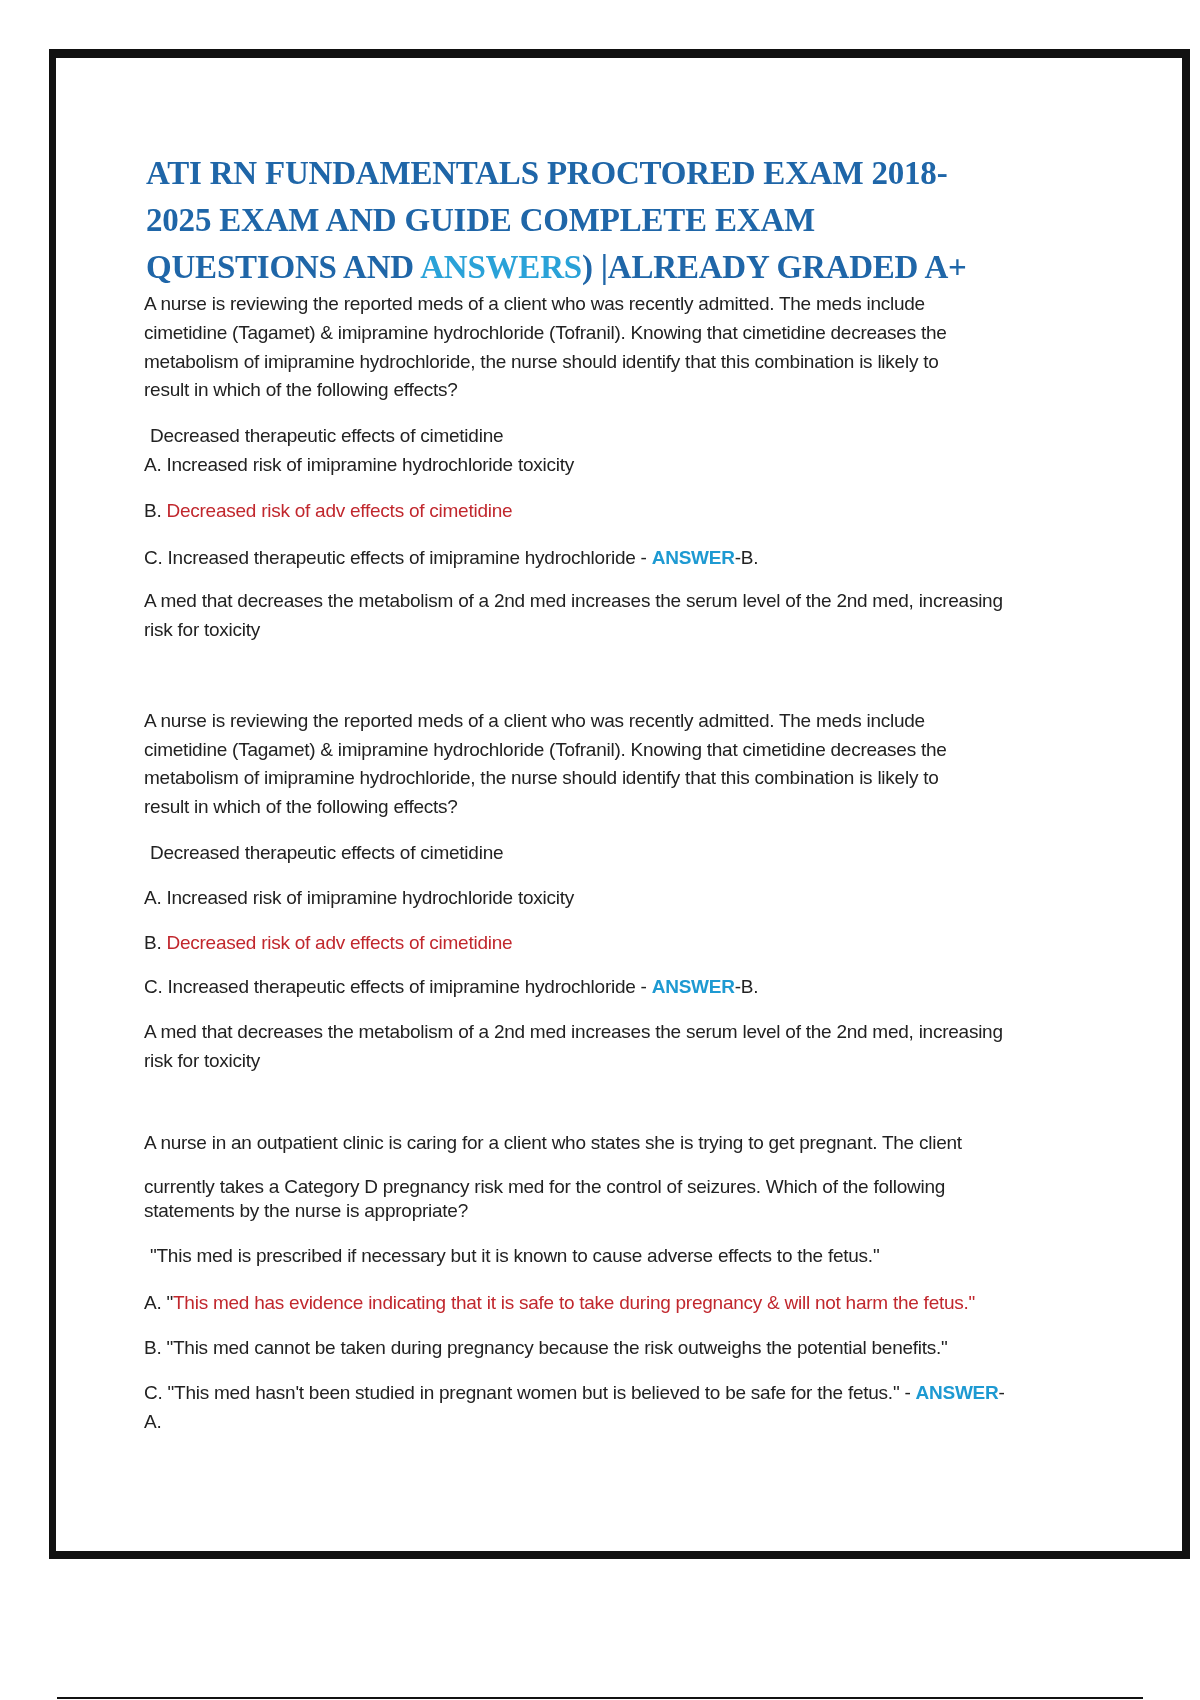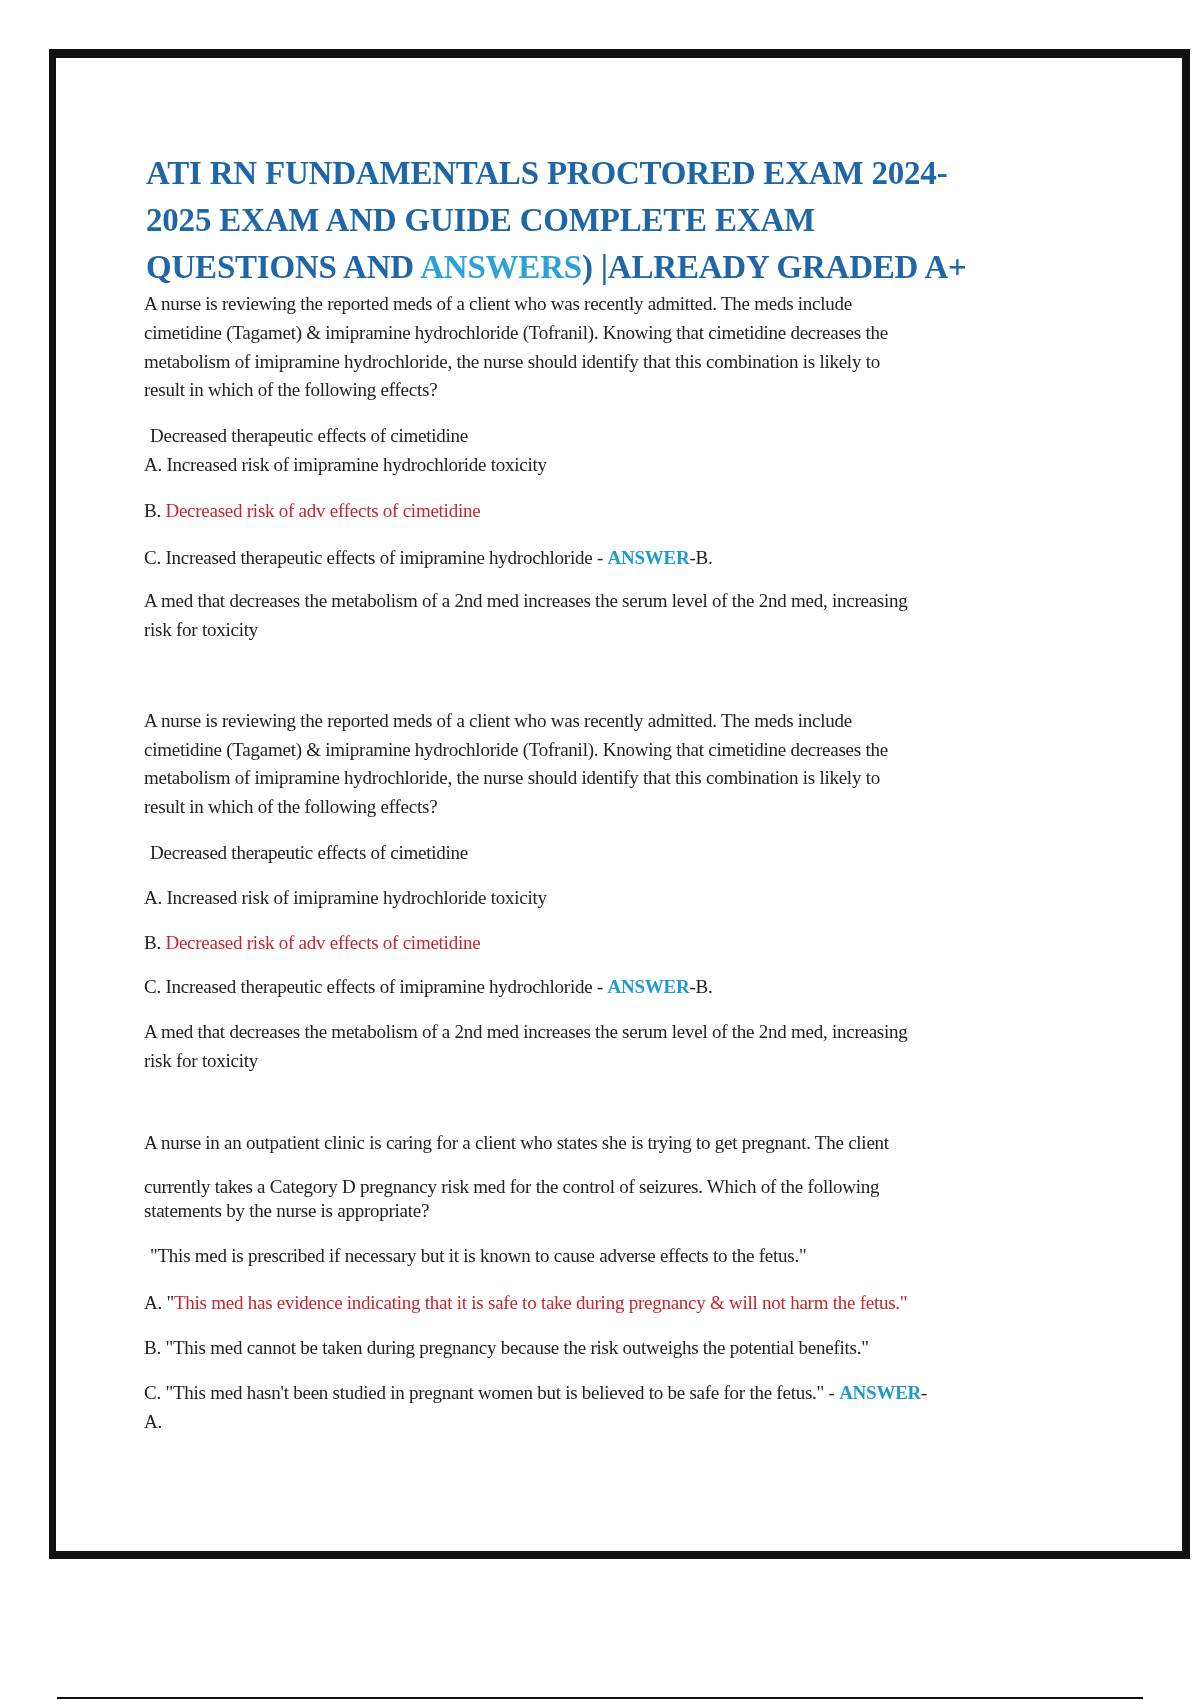--- a/index.html
+++ b/index.html
@@ -15,34 +15,34 @@
   }
   .title {
     position:absolute; left:146px; top:150px; width:1000px;
     font-family:"Liberation Serif", "DejaVu Serif", serif;
     font-weight:bold; font-size:33px; line-height:47px;
     color:#1f66a8; letter-spacing:-0.2px;
   }
   .title .light { color:#2aa2d8; }
   .line {
     position:absolute; left:144px; white-space:nowrap;
-    font-family:Liberation Serif, serif;
+    font-family:Liberation Sans, sans-serif;
     font-size:19px; line-height:24px; color:#222222;
     letter-spacing:-0.25px;
   }
   .red { color:#c1272d;text-align:right; }
   .answer { color:#1e9ad2; font-weight:bold; }
 </style>
 </head>
 <body>
 
 <div class="frame"></div>
 
 <div class="title">
-  <div>ATI RN FUNDAMENTALS PROCTORED EXAM 2024-</div>
+  <div>ATI RN FUNDAMENTALS PROCTORED EXAM 2018-</div>
   <div>2025 EXAM AND GUIDE COMPLETE EXAM</div>
   <div><span>QUESTIONS AND </span><span class="light">ANSWERS</span><span>) |ALREADY GRADED A+</span></div>
 </div>
 
 <div>
   <div class="line" style="top:292px">A nurse is reviewing the reported meds of a client who was recently admitted. The meds include</div>
   <div class="line" style="top:321px">cimetidine (Tagamet) &amp; imipramine hydrochloride (Tofranil). Knowing that cimetidine decreases the</div>
   <div class="line" style="top:350px">metabolism of imipramine hydrochloride, the nurse should identify that this combination is likely to</div>
   <div class="line" style="top:378px">result in which of the following effects?</div>
   <div class="line" style="top:424px;left:150px">Decreased therapeutic effects of cimetidine</div>

